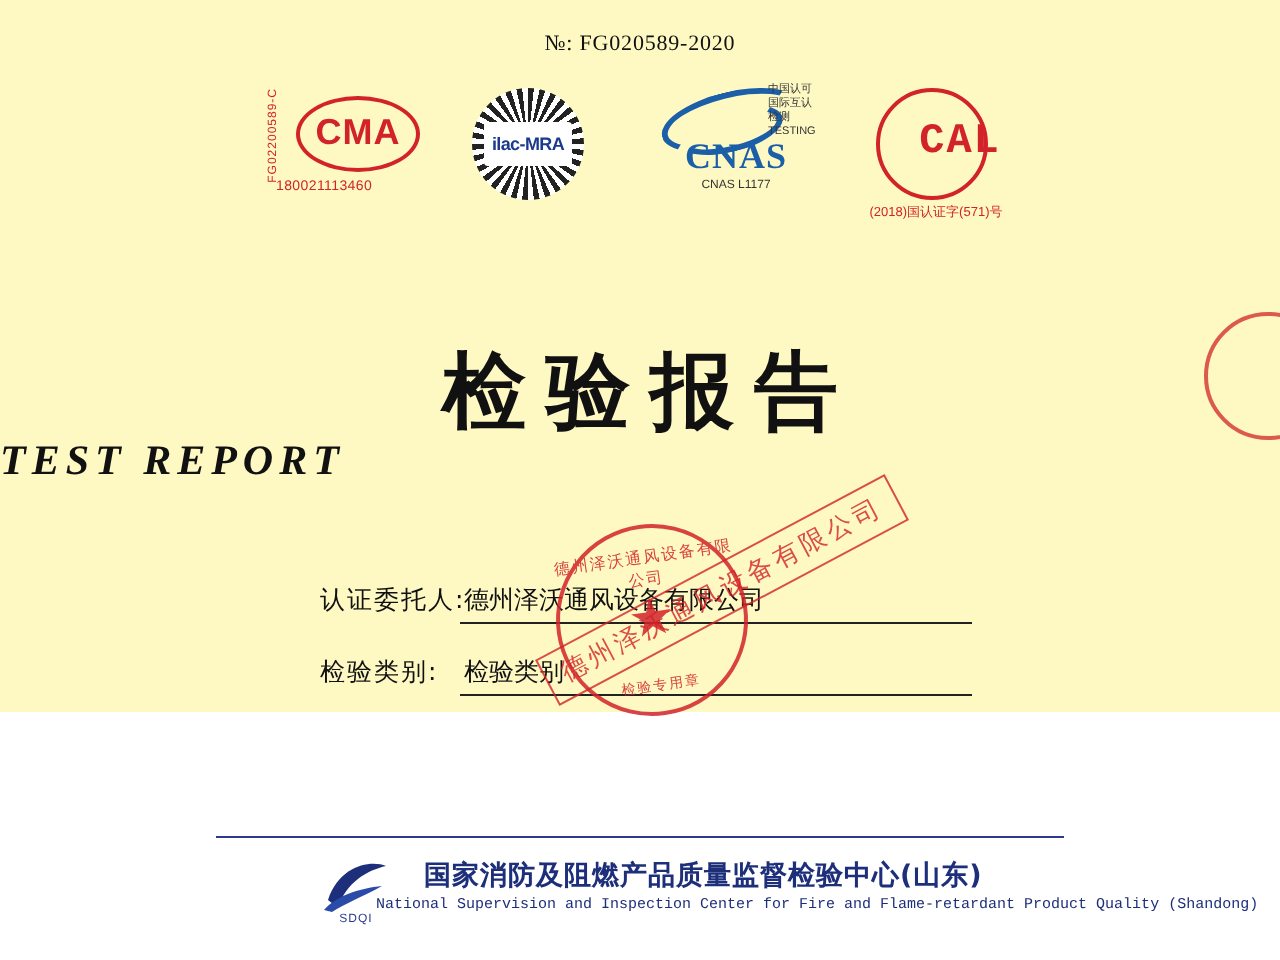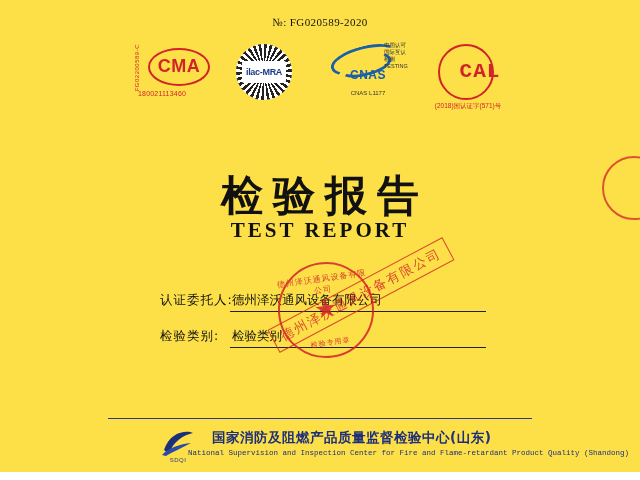--- a/index.html
+++ b/index.html
@@ -13,22 +13,22 @@
     position: relative;
     overflow: hidden;
     font-family: "Liberation Serif", serif;
     color: #1a1a1a;
   }
 
   .page {
     position: absolute;
     left: 0; top: 0;
     width: 640px;
-    height: 472px;
-    background: #fde047;
+    height: 356px;
+    background: #fef9c3;
   }
 
   
   .report-no {
     position: absolute;
     top: 16px;
     left: 0;
     width: 640px;
     text-align: center;
     font-size: 11px;
@@ -166,24 +166,24 @@
     border-top-color: transparent;
     transform: rotate(-14deg);
     box-sizing: border-box;
   }
   .cnas-text {
     position: absolute;
     left: 0;
     top: 26px;
     width: 104px;
     text-align: center;
-    font-size: 12px;
+    font-size: 18px;
     font-weight: bold;
     color: #1b5fa8;
-    font-family: Liberation Sans, sans-serif;
+    font-family: Liberation Serif, serif;
     letter-spacing: 0.5px;
   }
   .cnas-side {
     position: absolute;
     left: 68px;
     top: 0px;
     font-size: 5.5px;
     line-height: 7px;
     color: #333;
     font-family: "Liberation Sans", sans-serif;
@@ -250,26 +250,26 @@
     letter-spacing: 10px;
     color: #111;
     font-family: "DejaVu Sans", sans-serif;
     text-indent: 10px;
   }
   .title-en {
     position: absolute;
     top: 218px;
     left: 0;
     width: 640px;
-    text-align: center;
     font-size: 21px;
     font-weight: bold;
     letter-spacing: 3px;
     color: #111;
     font-family: "Liberation Serif", serif;
+    font-style: italic;
   }
 
   
   .fields {
     position: absolute;
     top: 292px;
     left: 160px;
     width: 326px;
   }
   .field-row {

